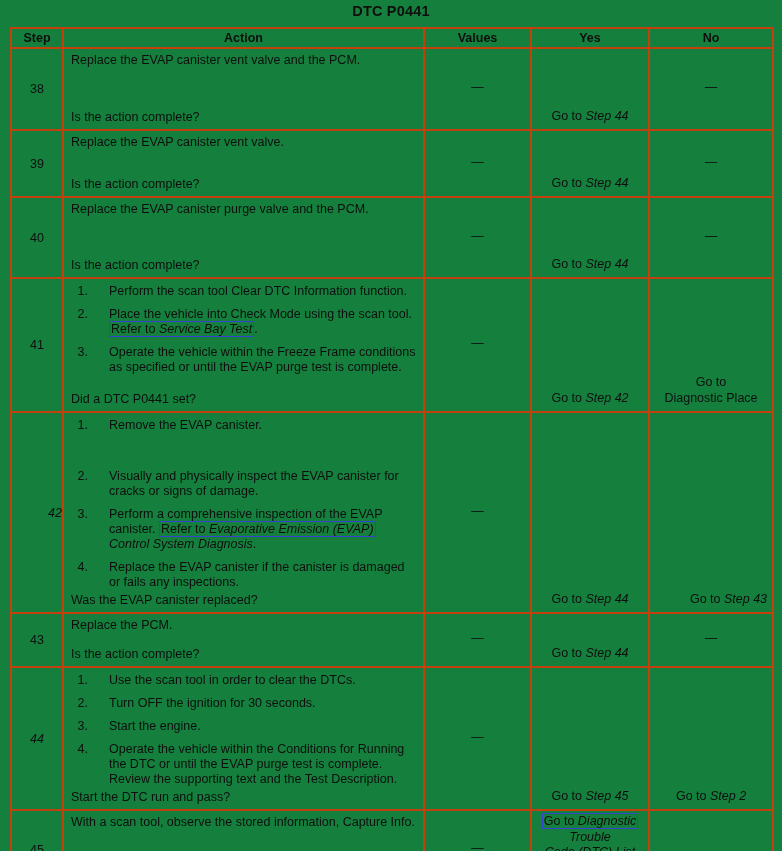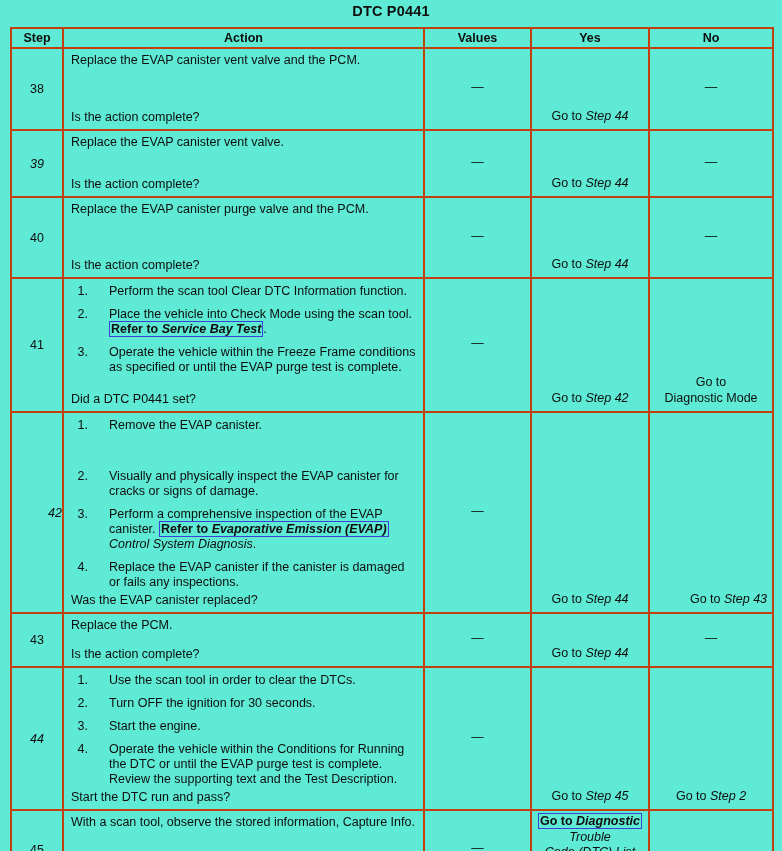--- a/index.html
+++ b/index.html
@@ -1,18 +1,18 @@
 <!DOCTYPE html>
 <html style="--link-color: #3a43d1;"><head>
 <meta charset="utf-8">
 <style>
   html,body{margin:0;padding:0;background:#ffffff;}
   body{width:782px;height:851px;font-family:"Liberation Sans",sans-serif;color:#0e0e0e;
        -webkit-font-smoothing:antialiased;}
-  .page{position:relative;width:782px;height:851px;background:#5eead4;overflow:hidden;}
+  .page{position:relative;width:782px;height:851px;background:#15803d;overflow:hidden;}
   .title{position:absolute;top:3px;left:0;width:100%;text-align:center;
          font-weight:bold;font-size:14.5px;letter-spacing:.2px;}
   table.dtc{position:absolute;top:27px;left:10px;width:762px;border-collapse:collapse;
             table-layout:fixed;}
   th,td{border:2px solid #c2410c;padding:0;vertical-align:top;box-sizing:border-box;}
   th{font-size:12.5px;font-weight:bold;text-align:center;vertical-align:middle;
      height:20px;padding:1px 0 2px 0;}
   td.c-step{text-align:center;vertical-align:middle;font-size:12.5px;}
   .awrap{display:flex;flex-direction:column;height:100%;box-sizing:border-box;
          padding:3px 6px 4px 7px;font-size:12.5px;line-height:15px;text-align:left;}
@@ -22,21 +22,21 @@
   .num{flex:0 0 17px;width:17px;text-align:right;}
   .itxt{flex:1;margin-left:21px;}
   .question{margin-top:auto;padding-top:3px;}
   .vwrap,.ynwrap{display:flex;flex-direction:column;height:100%;box-sizing:border-box;
         align-items:center;justify-content:center;text-align:center;
         font-size:12.5px;line-height:15.5px;padding:3px 3px 5px 3px;}
   .ynwrap.al-bottom{justify-content:flex-end;}
   .ynwrap.al-top{justify-content:flex-start;}
   .ynwrap.al-center{justify-content:center;}
   .it{font-style:italic;}
-  .link-box{border:1.5px solid var(--link-color,#3a43d1);padding:0 1px;display:inline;font-weight:bold;}
+  .link-box{border:1.5px solid var(--link-color,#3a43d1);padding:0 1px;display:inline;}
   .dash{letter-spacing:0;}
 </style>
 </head>
 <body>
 
 <div class="page">
   <div class="title">DTC P0441</div>
   <table class="dtc">
     <colgroup>
       <col style="width:52px">
@@ -73,21 +73,21 @@
               <div><span>Go to </span><span class="it">Step 44</span></div>
             </div>
           </td>
           <td style="height: 82px;">
             <div class="ynwrap al-center">
               <div><span>—</span></div>
             </div>
           </td>
         </tr>
         <tr style="height: 67px;">
-          <td class="c-step" style="height: 67px; font-style: italic;"><span>39</span></td>
+          <td class="c-step" style="height: 67px;"><span>39</span></td>
           <td style="height: 67px;">
             <div class="awrap">
               <div class="intro-p"><span>Replace the EVAP canister vent valve.</span></div>
               <div class="question">Is the action complete?</div>
             </div>
           </td>
           <td style="height: 67px;">
             <div class="vwrap">
               <span class="dash">—</span>
             </div>
@@ -152,21 +152,21 @@
             </div>
           </td>
           <td style="height: 134px;">
             <div class="ynwrap al-bottom">
               <div><span>Go to </span><span class="it">Step 42</span></div>
             </div>
           </td>
           <td style="height: 134px;">
             <div class="ynwrap al-bottom">
               <div><span>Go to</span></div>
-              <div><span>Diagnostic Mode</span></div>
+              <div><span>Diagnostic Place</span></div>
             </div>
           </td>
         </tr>
         <tr style="height: 182px;">
           <td class="c-step" style="height: 182px; padding-left: 36px;"><span class="it">42</span></td>
           <td style="height: 182px;">
             <div class="awrap">
               <div class="item">
                 <span class="num">1.</span>
                 <div class="itxt"><span>Remove the EVAP canister.</span></div>

